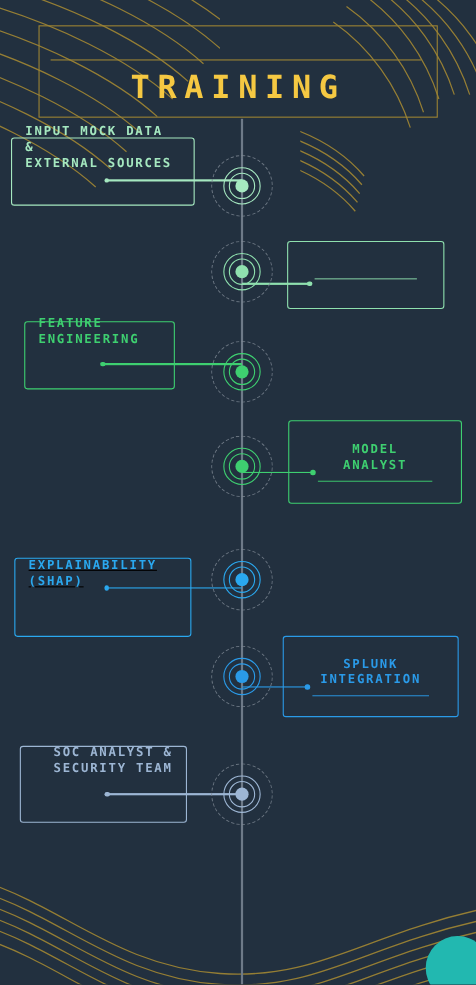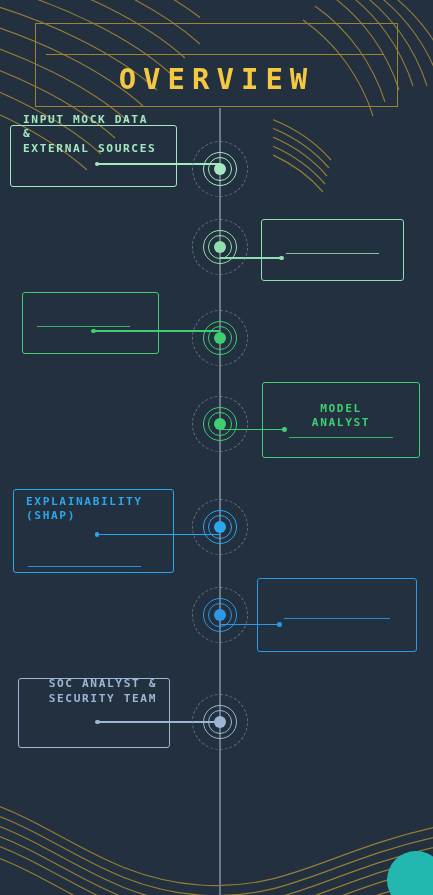--- a/index.html
+++ b/index.html
@@ -136,21 +136,21 @@
     <path d="M-10,58 C60,82 110,134 200,140 C290,146 330,104 445,80"></path>
     <path d="M-10,68 C60,92 110,144 200,150 C290,156 330,114 445,90"></path>
     <path d="M-10,80 C60,104 110,156 200,162 C290,168 330,126 445,102"></path>
   </g>
 </svg>
 
 <div id="teal-circle"></div>
 
 <div id="header"></div>
 <div id="header-rule"></div>
-<div id="header-title">OVERVIEW</div>
+<div id="header-title">TRAINING</div>
 
 <div id="spine"></div>
 
 <div id="timeline-root">
     <div class="card left" style="left: 10px; top: 125px; width: 167px; height: 62px; border-color: rgb(165, 232, 192);">
       <div class="label" style="color: rgb(165, 232, 192);">INPUT MOCK DATA &amp;
 EXTERNAL SOURCES</div>
       <div class="underline" style="background: rgb(165, 232, 192);"></div>
     </div>
     <div class="conn" style="background: rgb(165, 232, 192); left: 96.84px; width: 123.16px; top: 163.44px;"></div>
@@ -166,20 +166,22 @@
     </div>
     <div class="conn" style="background: rgb(143, 224, 174); left: 220px; width: 61.02px; top: 257.44px;"></div>
     <div class="conn-dot" style="background: rgb(143, 224, 174); top: 255.74px; left: 279.02px;"></div>
     <div class="node" style="left: 192px; top: 219px;">
       <div class="ring-outer"></div>
       <div class="ring-mid" style="border-color:#8fe0ae"></div>
       <div class="ring-in" style="border-color:#8fe0ae"></div>
       <div class="dot" style="background:#8fe0ae"></div>
     </div>
     <div class="card left" style="left: 22px; top: 292px; width: 137px; height: 62px; border-color: rgb(62, 207, 112);">
+      <div class="label" style="color: rgb(62, 207, 112);">FEATURE
+ENGINEERING</div>
       <div class="underline" style="background: rgb(62, 207, 112);"></div>
     </div>
     <div class="conn" style="background: rgb(62, 207, 112); left: 93.24px; width: 126.76px; top: 330.44px;"></div>
     <div class="conn-dot" style="background: rgb(62, 207, 112); top: 328.74px; left: 91.24px;"></div>
     <div class="node" style="left: 192px; top: 310px;">
       <div class="ring-outer"></div>
       <div class="ring-mid" style="border-color:#3ecf70"></div>
       <div class="ring-in" style="border-color:#3ecf70"></div>
       <div class="dot" style="background:#3ecf70"></div>
     </div>
@@ -189,34 +191,36 @@
       <div class="underline" style="background: rgb(62, 207, 112);"></div>
     </div>
     <div class="conn" style="background: rgb(62, 207, 112); left: 220px; width: 64.12px; top: 429.12px;"></div>
     <div class="conn-dot" style="background: rgb(62, 207, 112); top: 427.42px; left: 282.12px;"></div>
     <div class="node" style="left: 192px; top: 396px;">
       <div class="ring-outer"></div>
       <div class="ring-mid" style="border-color:#3ecf70"></div>
       <div class="ring-in" style="border-color:#3ecf70"></div>
       <div class="dot" style="background:#3ecf70"></div>
     </div>
-    <div class="card left" style="left: 13px; top: 489px; width: 161px; height: 84px; border-color: rgb(42, 168, 239);">
+    <div class="card left" style="left: 13px; top: 507px; width: 161px; height: 72px; border-color: rgb(42, 168, 239); text-decoration: underline;">
       <div class="label" style="color: rgb(42, 168, 239);">EXPLAINABILITY
 (SHAP)</div>
       <div class="underline" style="background: rgb(42, 168, 239);"></div>
     </div>
     <div class="conn" style="background: rgb(42, 168, 239); left: 96.72px; width: 123.28px; top: 533.64px;"></div>
     <div class="conn-dot" style="background: rgb(42, 168, 239); top: 531.94px; left: 94.72px;"></div>
     <div class="node" style="left: 192px; top: 499px;">
       <div class="ring-outer"></div>
       <div class="ring-mid" style="border-color:#2aa8ef"></div>
       <div class="ring-in" style="border-color:#2aa8ef"></div>
       <div class="dot" style="background:#2aa8ef"></div>
     </div>
     <div class="card right" style="left: 257px; top: 578px; width: 160px; height: 74px; border-color: rgb(42, 154, 232);">
+      <div class="label" style="color: rgb(42, 154, 232);">SPLUNK
+INTEGRATION</div>
       <div class="underline" style="background: rgb(42, 154, 232);"></div>
     </div>
     <div class="conn" style="background: rgb(42, 154, 232); left: 220px; width: 59.4px; top: 623.88px;"></div>
     <div class="conn-dot" style="background: rgb(42, 154, 232); top: 622.18px; left: 277.4px;"></div>
     <div class="node" style="left: 192px; top: 587px;">
       <div class="ring-outer"></div>
       <div class="ring-mid" style="border-color:#2a9ae8"></div>
       <div class="ring-in" style="border-color:#2a9ae8"></div>
       <div class="dot" style="background:#2a9ae8"></div>
     </div>

